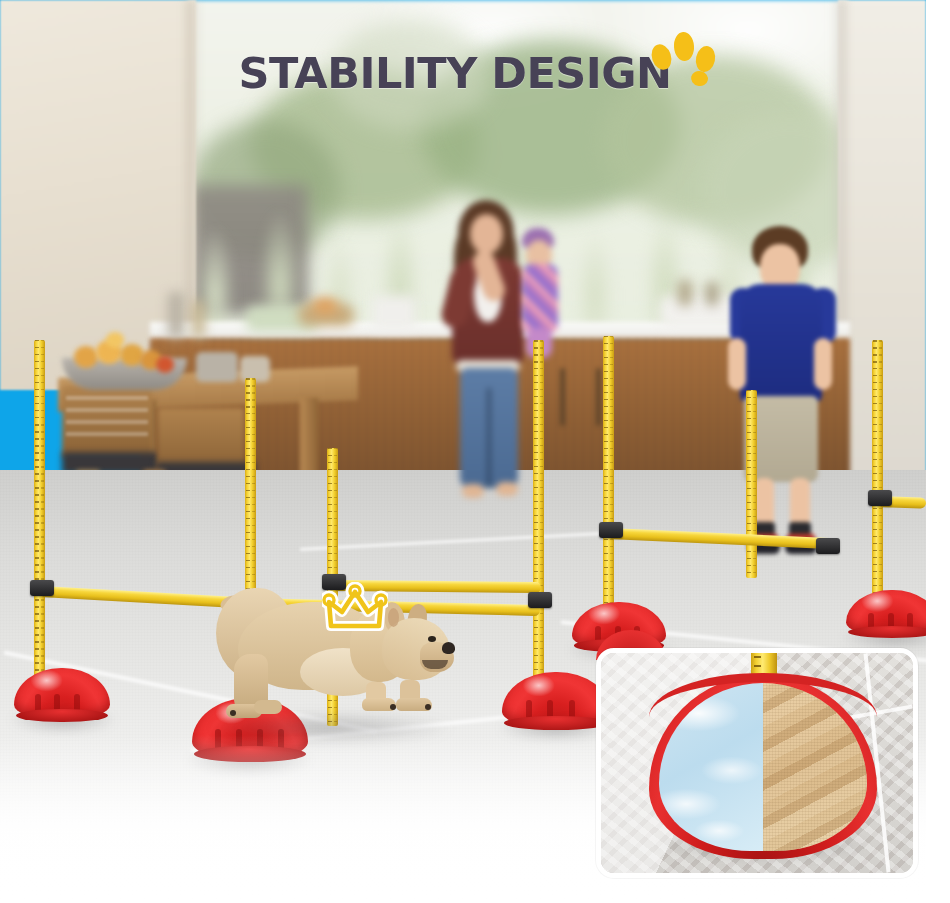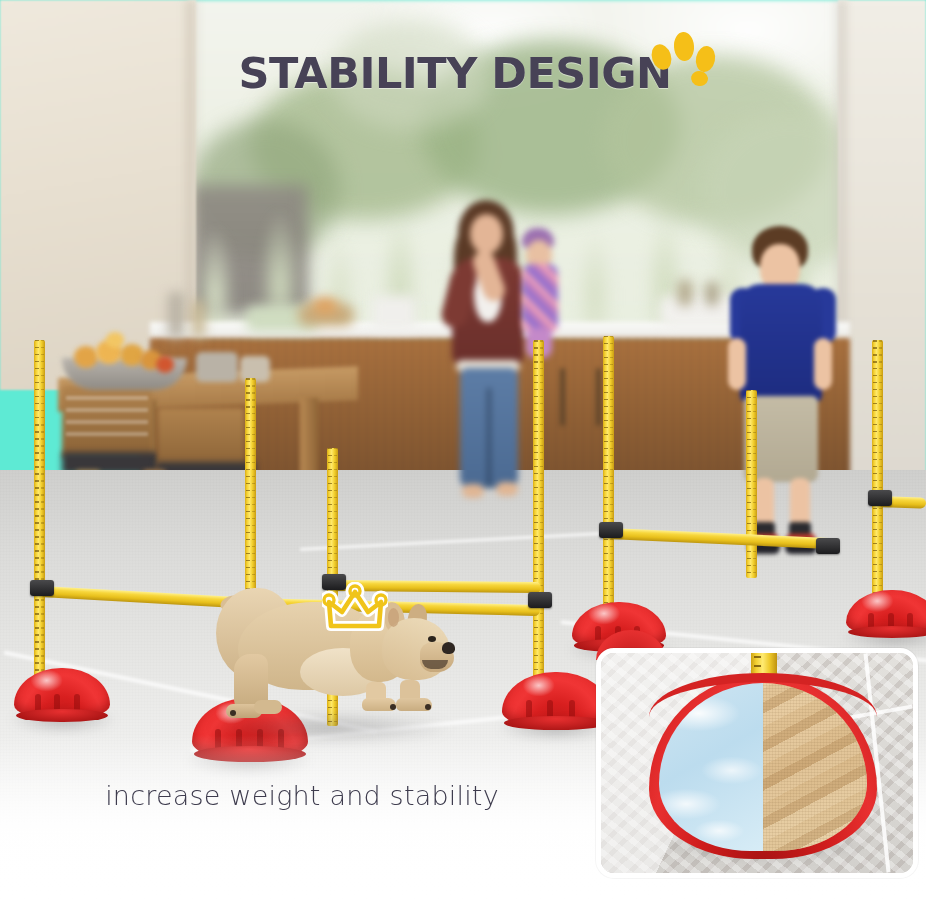--- a/index.html
+++ b/index.html
@@ -14,21 +14,21 @@
     width:950px; height:903px;
     background:#ffffff;
     overflow:hidden;
   }
 
   
   .photo{
     position:absolute; left:0; top:0;
     width:926px; height:903px;
     overflow:hidden;
-    background:#5eead4;
+    background:#0ea5e9;
   }
 
   
   .sky{
     position:absolute; left:188px; top:0; width:660px; height:330px;
     background:
       radial-gradient(ellipse 180px 110px at 300px 40px, rgba(255,255,255,.95), rgba(255,255,255,0) 70%),
       radial-gradient(ellipse 220px 130px at 560px 30px, rgba(255,255,255,.9), rgba(255,255,255,0) 70%),
       linear-gradient(180deg,#f3f4ee 0%, #eef1e6 35%, #e9efe0 100%);
     filter:blur(2px);
@@ -676,21 +676,20 @@
       <span class="title-inner">STABILITY DESIGN</span>
     </div>
     <div class="paw">
       <i class="p1"></i>
       <i class="p2"></i>
       <i class="p3"></i>
       <i class="p4"></i>
     </div>
 
     <div class="caption">
-      <span class="l2">increase weight and stability</span>
     </div>
 
     <div class="inset-overlap-base"></div>
     <div class="inset">
       <div class="inset-floor"></div>
       <div class="inset-grout1"></div>
       <div class="inset-grout2"></div>
       <div class="inset-shadow"></div>
       <div class="inset-pole">
         <span class="tk"></span>

